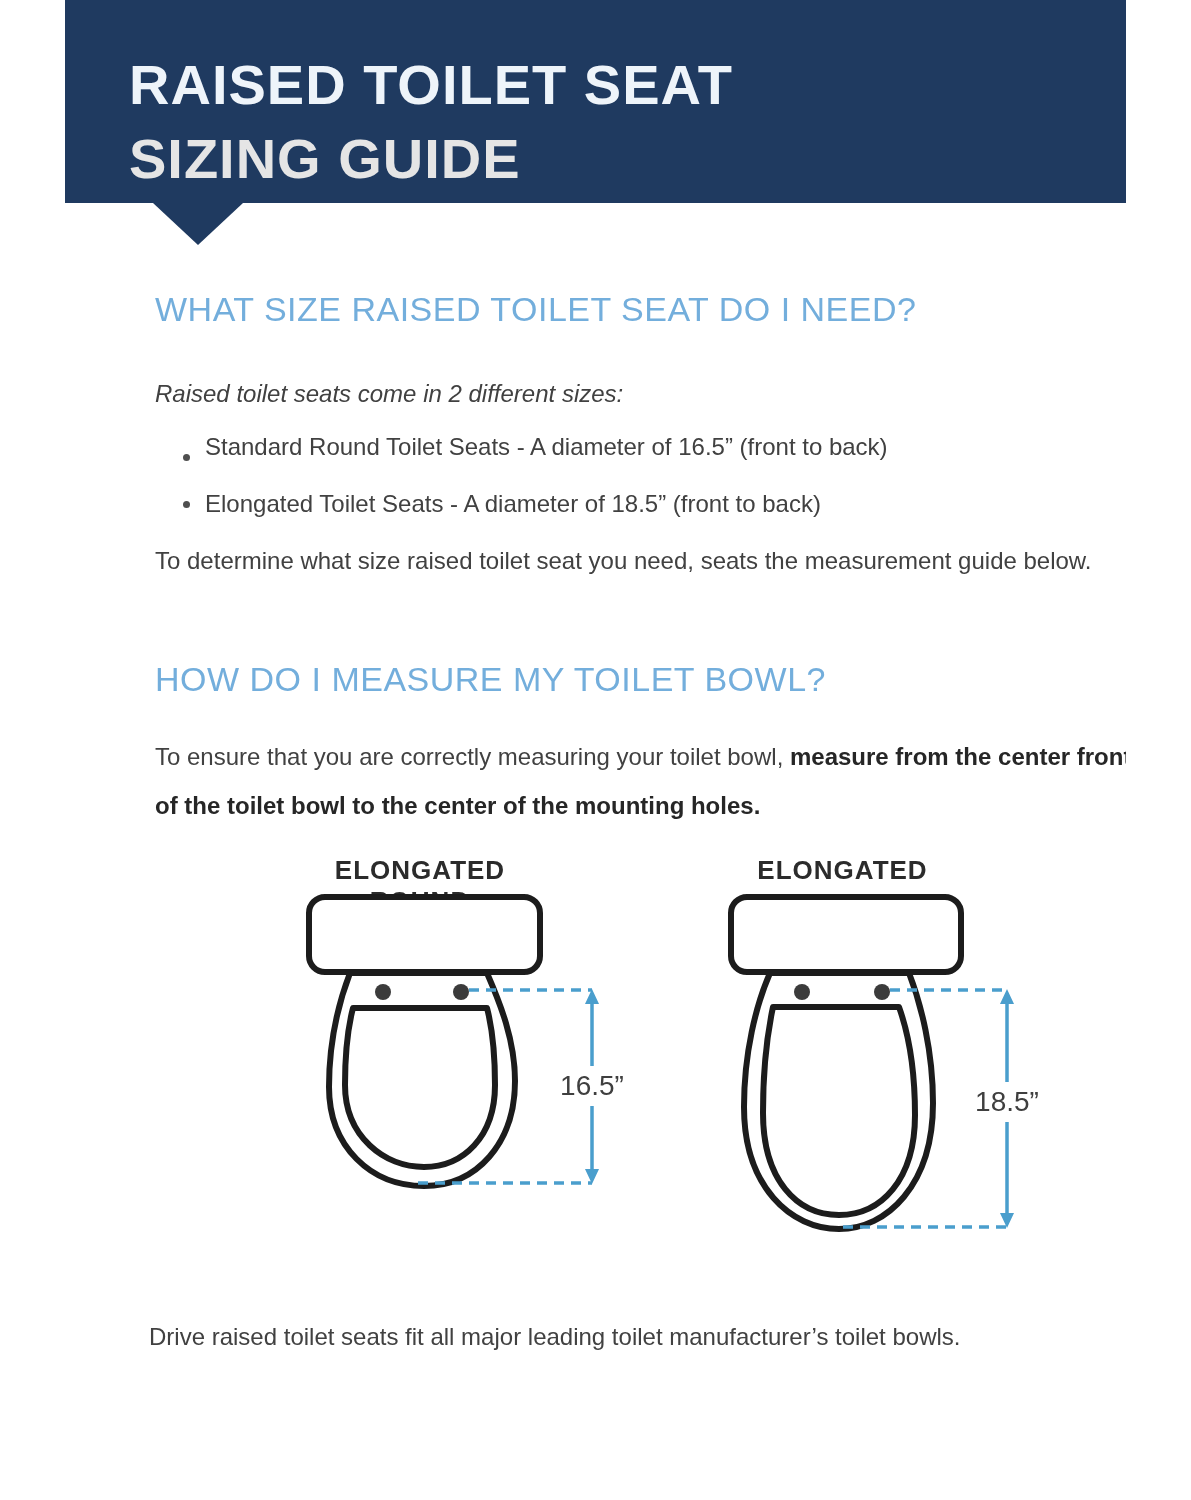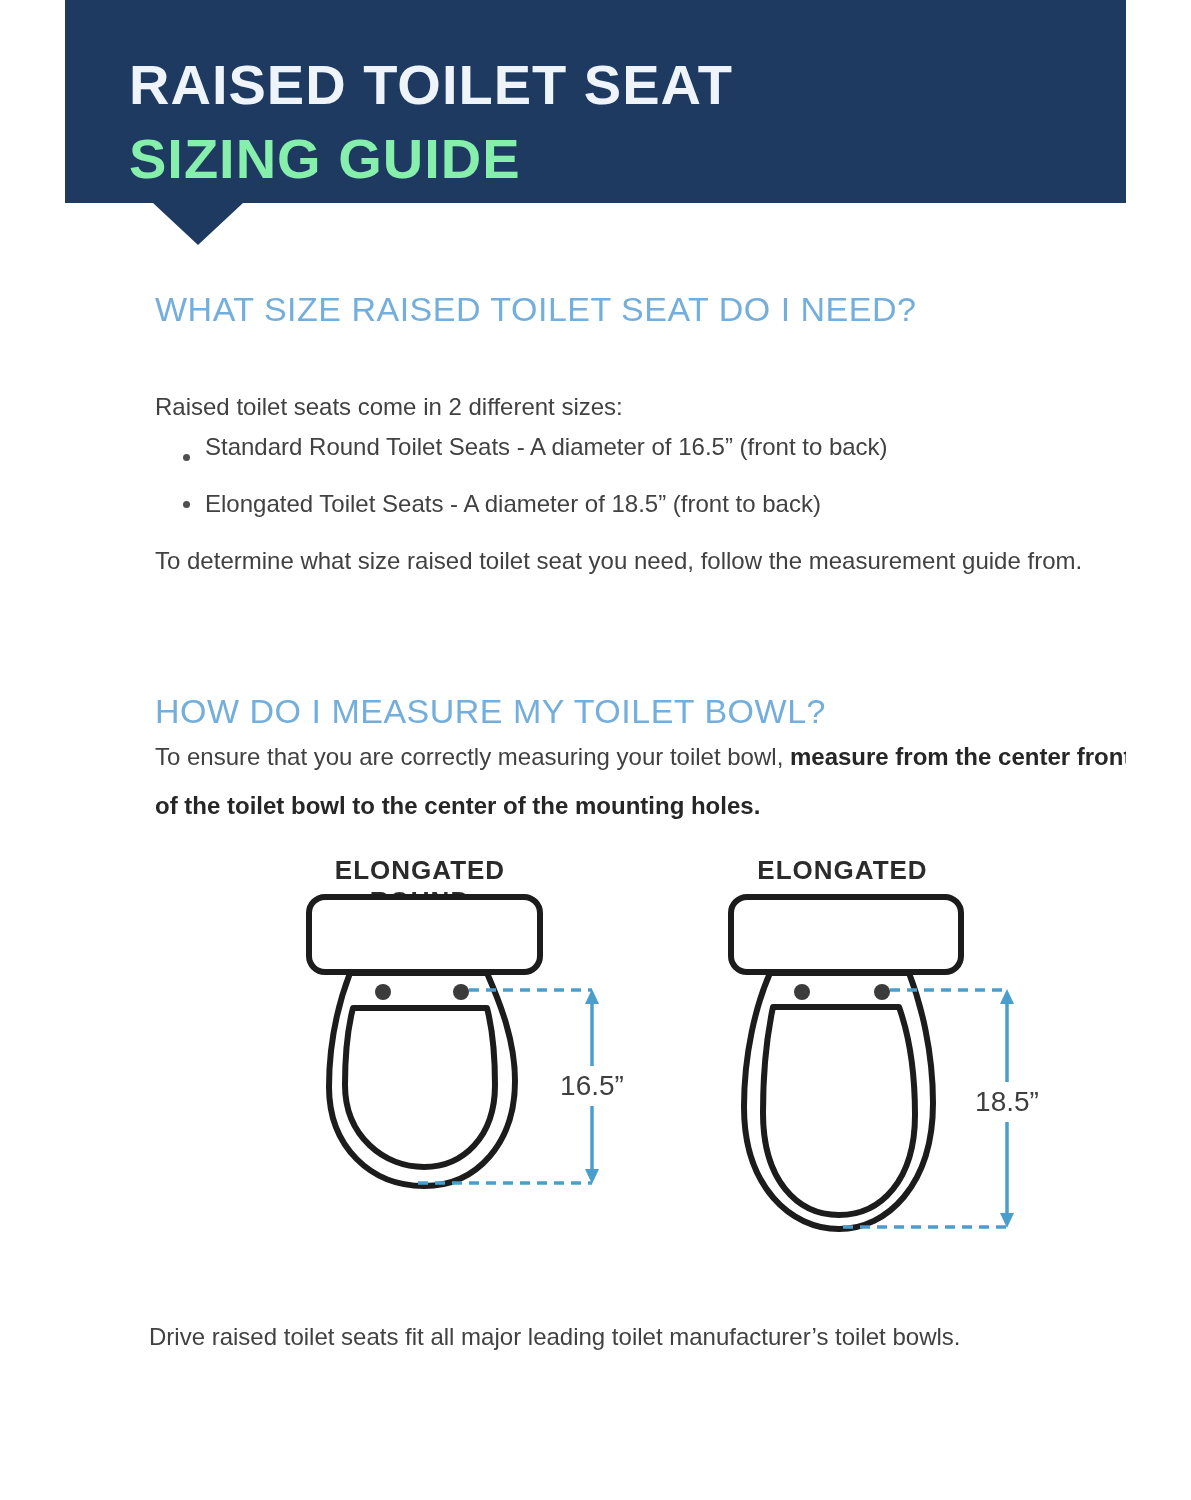--- a/index.html
+++ b/index.html
@@ -11,42 +11,42 @@
   
   .banner {
     position:absolute; left:0; top:0; width:1191px; height:203px;
     background:#1f3a60;
   }
   .banner-title {
     position:absolute; left:64px; top:48px;
     font-size:56px; font-weight:bold; line-height:74px; letter-spacing:1px;
   }
   .banner-title .line1 { color:#eef4fa; }
-  .banner-title .line2 { color:#86efac; }
+  .banner-title .line2 { color:#e5e5e5; }
   .banner-pointer {
     position:absolute; left:88px; top:203px; width:0; height:0;
     border-left:45px solid transparent;
     border-right:45px solid transparent;
     border-top:42px solid #1f3a60;
   }
   
   .section-heading {
     position:absolute; margin:0;
     font-size:34px; font-weight:normal; letter-spacing:.5px; color:#73aedc;
     white-space:nowrap;
   }
   #heading1 { left:90px; top:290px; }
-  #heading2 { left:90px; top:692px; }
+  #heading2 { left:90px; top:660px; }
 
   .body-text {
     position:absolute; margin:0;
     font-size:24px; line-height:30px; color:#414141;
     white-space:nowrap;
   }
-  #para1 { left:90px; top:392px; }
+  #para1 { left:90px; top:379px;font-style:italic; }
   #para2 { left:90px; top:546px; }
   #footer-note { left:84px; top:1322px; }
 
   .bullet { position:absolute; display:flex; align-items:center; }
   #bullet1 { left:118px; top:433px;align-items:flex-end; }
   #bullet2 { left:118px; top:490px; }
   .bullet-dot {
     flex:none; width:7px; height:7px; border-radius:50%;
     background:#4f4f4f; margin-right:15px;
   }
@@ -97,21 +97,21 @@
 
   <div id="bullet1" class="bullet">
     <span class="bullet-dot"></span>
     <span class="bullet-text">Standard Round Toilet Seats - A diameter of 16.5” (front to back)</span>
   </div>
   <div id="bullet2" class="bullet">
     <span class="bullet-dot"></span>
     <span class="bullet-text">Elongated Toilet Seats - A diameter of 18.5” (front to back)</span>
   </div>
 
-  <p id="para2" class="body-text">To determine what size raised toilet seat you need, follow the measurement guide from.</p>
+  <p id="para2" class="body-text">To determine what size raised toilet seat you need, seats the measurement guide below.</p>
 
   <h2 id="heading2" class="section-heading">HOW DO I MEASURE MY TOILET BOWL?</h2>
 
   <p id="para3" class="body-text measure-note"><span>To ensure that you are correctly measuring your toilet bowl, </span><strong>measure from the center front of the toilet bowl to the center of the mounting holes.</strong></p>
 
   <div id="label-standard" class="diagram-label">ELONGATED ROUND</div>
   <div id="label-elongated" class="diagram-label">ELONGATED</div>
 
   <svg id="svg-standard" width="345" height="320" viewBox="0 0 345 320">
     <path class="outline" d="M 65 88 C 52 122 44 162 44 202 C 44 262 86 301 139 301 C 192 301 230 258 230 196 C 230 155 215 118 202 88 L 65 88 Z"></path>

